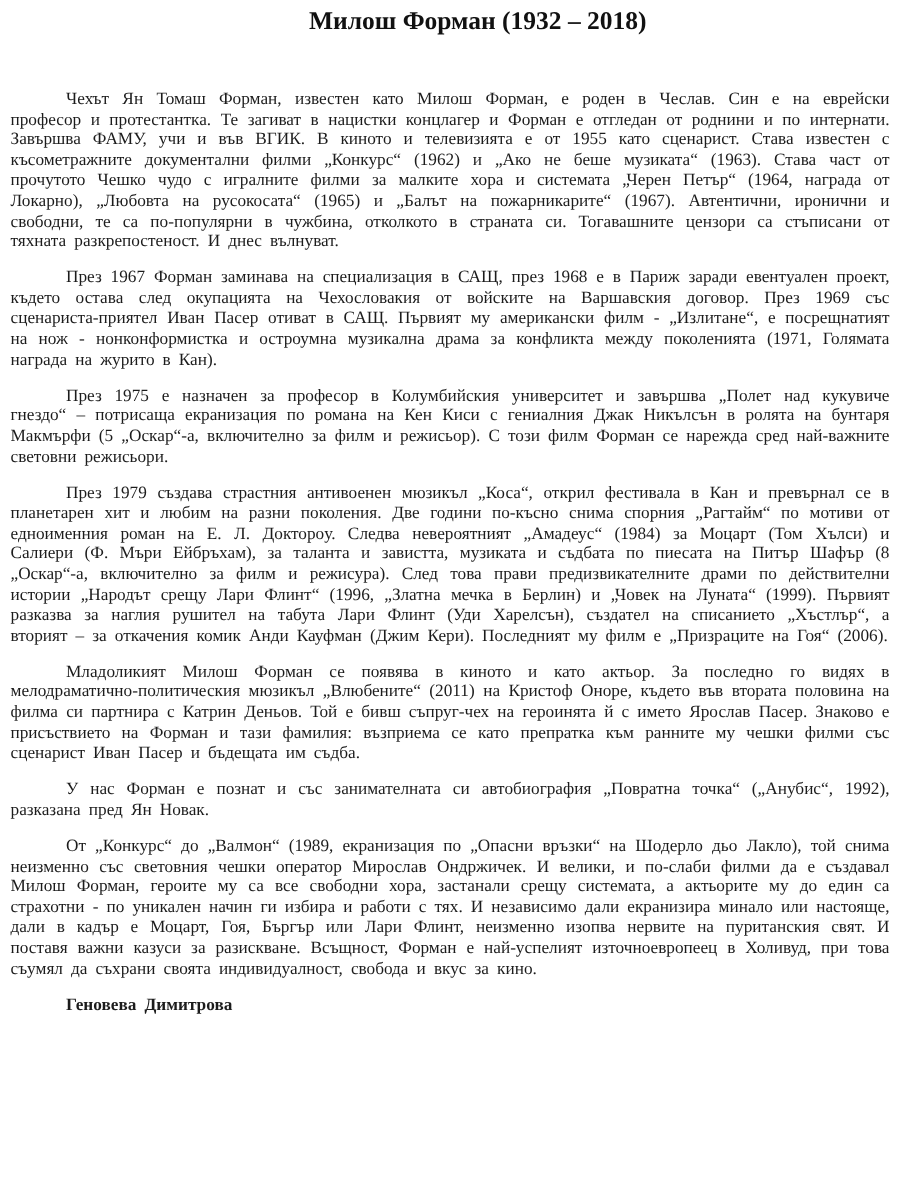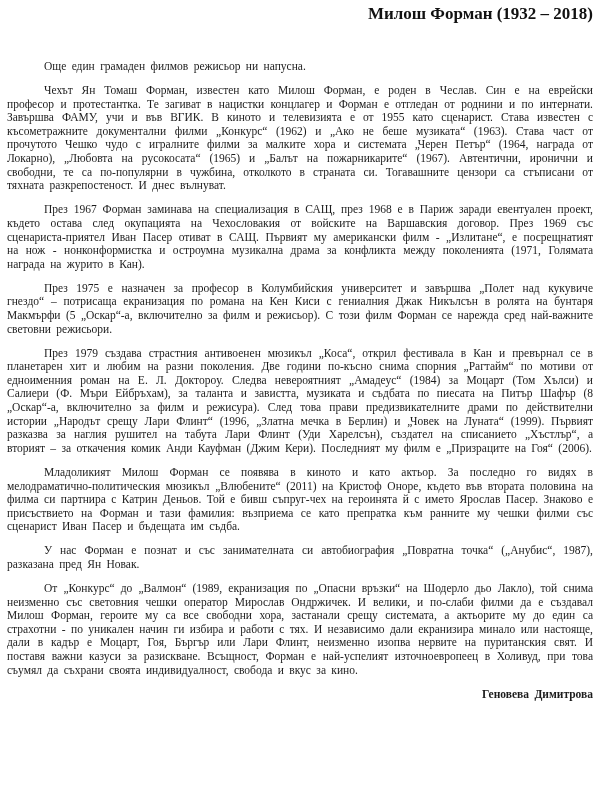--- a/index.html
+++ b/index.html
@@ -16,47 +16,46 @@
     overflow: hidden;
     font-family: "Liberation Serif", "DejaVu Serif", serif;
     color: #1c1c1c;
   }
   .doc-title {
     font-size: 17px;
     line-height: 20px;
     font-weight: bold;
     margin: 0 0 36px 0;
     text-indent: 37px;
-    text-align: right;
+    text-align: center;
     color: #111111;
   }
   .doc-body p {
     font-size: 11.5px;
     line-height: 13.6px;
     margin: 0 0 10.5px 0;
     text-indent: 37px;
     text-align: justify;
     word-spacing: 2.5px;
   }
   .doc-body p.signature {
     font-weight: bold;
-    text-align: right;
+    text-align: left;
     margin-bottom: 0;
   }
 </style>
 </head>
 <body>
 
 <div class="page">
   <h1 class="doc-title">Милош Форман (1932 – 2018)</h1>
 
   <div class="doc-body">
-    <p>Още един грамаден филмов режисьор ни напусна.</p>
     <p>Чехът Ян Томаш Форман, известен като Милош Форман, е роден в Чеслав. Син е на еврейски професор и протестантка. Те загиват в нацистки концлагер и Форман е отгледан от роднини и по интернати. Завършва ФАМУ, учи и във ВГИК. В киното и телевизията е от 1955 като сценарист. Става известен с късометражните документални филми „Конкурс“ (1962) и „Ако не беше музиката“ (1963). Става част от прочутото Чешко чудо с игралните филми за малките хора и системата „Черен Петър“ (1964, награда от Локарно), „Любовта на русокосата“ (1965) и „Балът на пожарникарите“ (1967). Автентични, иронични и свободни, те са по-популярни в чужбина, отколкото в страната си. Тогавашните цензори са стъписани от тяхната разкрепостеност. И днес вълнуват.</p>
     <p>През 1967 Форман заминава на специализация в САЩ, през 1968 е в Париж заради евентуален проект, където остава след окупацията на Чехословакия от войските на Варшавския договор. През 1969 със сценариста-приятел Иван Пасер отиват в САЩ. Първият му американски филм - „Излитане“, е посрещнатият на нож - нонконформистка и остроумна музикална драма за конфликта между поколенията (1971, Голямата награда на журито в Кан).</p>
     <p>През 1975 е назначен за професор в Колумбийския университет и завършва „Полет над кукувиче гнездо“ – потрисаща екранизация по романа на Кен Киси с гениалния Джак Никълсън в ролята на бунтаря Макмърфи (5 „Оскар“-а, включително за филм и режисьор). С този филм Форман се нарежда сред най-важните световни режисьори.</p>
     <p>През 1979 създава страстния антивоенен мюзикъл „Коса“, открил фестивала в Кан и превърнал се в планетарен хит и любим на разни поколения. Две години по-късно снима спорния „Рагтайм“ по мотиви от едноименния роман на Е. Л. Докторoу. Следва невероятният „Амадеус“ (1984) за Моцарт (Том Хълси) и Салиери (Ф. Мъри Ейбръхам), за таланта и завистта, музиката и съдбата по пиесата на Питър Шафър (8 „Оскар“-а, включително за филм и режисура). След това прави предизвикателните драми по действителни истории „Народът срещу Лари Флинт“ (1996, „Златна мечка в Берлин) и „Човек на Луната“ (1999). Първият разказва за наглия рушител на табута Лари Флинт (Уди Харелсън), създател на списанието „Хъстлър“, а вторият – за откачения комик Анди Кауфман (Джим Кери). Последният му филм е „Призраците на Гоя“ (2006).</p>
     <p>Младоликият Милош Форман се появява в киното и като актьор. За последно го видях в мелодраматично-политическия мюзикъл „Влюбените“ (2011) на Кристоф Оноре, където във втората половина на филма си партнира с Катрин Деньов. Той е бивш съпруг-чех на героинята й с името Ярослав Пасер. Знаково е присъствието на Форман и тази фамилия: възприема се като препратка към ранните му чешки филми със сценарист Иван Пасер и бъдещата им съдба.</p>
-    <p>У нас Форман е познат и със занимателната си автобиография „Повратна точка“ („Анубис“, 1987), разказана пред Ян Новак.</p>
+    <p>У нас Форман е познат и със занимателната си автобиография „Повратна точка“ („Анубис“, 1992), разказана пред Ян Новак.</p>
     <p>От „Конкурс“ до „Валмон“ (1989, екранизация по „Опасни връзки“ на Шодерло дьо Лакло), той снима неизменно със световния чешки оператор Мирослав Ондржичек. И велики, и по-слаби филми да е създавал Милош Форман, героите му са все свободни хора, застанали срещу системата, а актьорите му до един са страхотни - по уникален начин ги избира и работи с тях. И независимо дали екранизира минало или настояще, дали в кадър е Моцарт, Гоя, Бъргър или Лари Флинт, неизменно изопва нервите на пуританския свят. И поставя важни казуси за разискване. Всъщност, Форман е най-успелият източноевропеец в Холивуд, при това съумял да съхрани своята индивидуалност, свобода и вкус за кино.</p>
     <p class="signature">Геновева Димитрова</p>
   </div>
 </div>
 
 </body></html>

